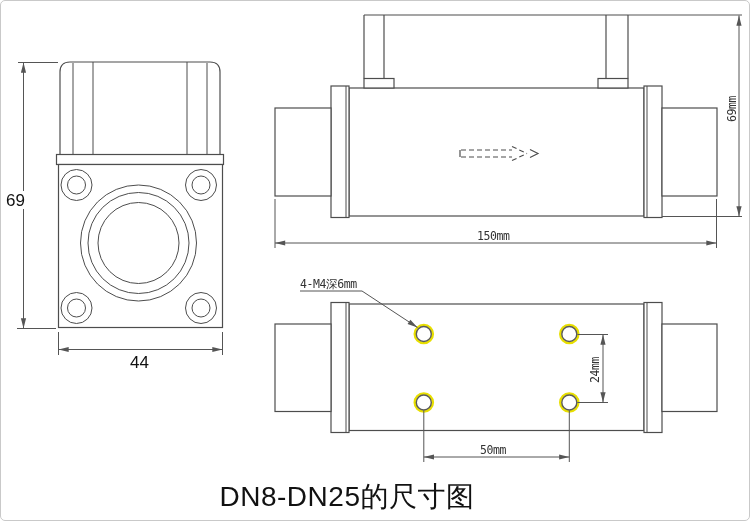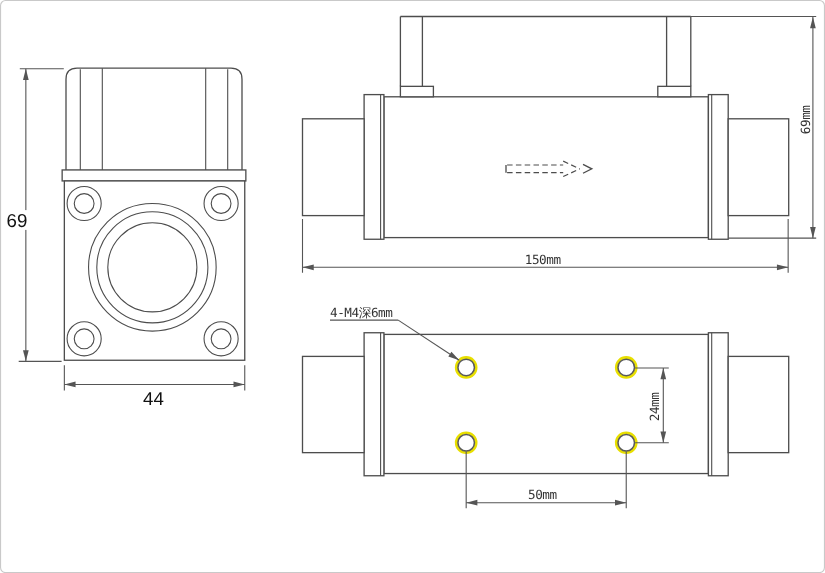--- a/index.html
+++ b/index.html
@@ -159,13 +159,14 @@
     </g>
 
     <g>
       <path class="dim" d="M422.8,409.5 V461 M568.3,409.5 V461"></path>
       <line class="dim" x1="422.8" y1="456" x2="568.3" y2="456" marker-start="url(#arr)" marker-end="url(#arr)"></line>
       <text class="cadtext" x="479" y="453">50mm</text>
     </g>
   </g>
 </svg>
 
+<div class="title">DN8-DN25的尺寸图</div>
 </div>
 
 </body></html>

